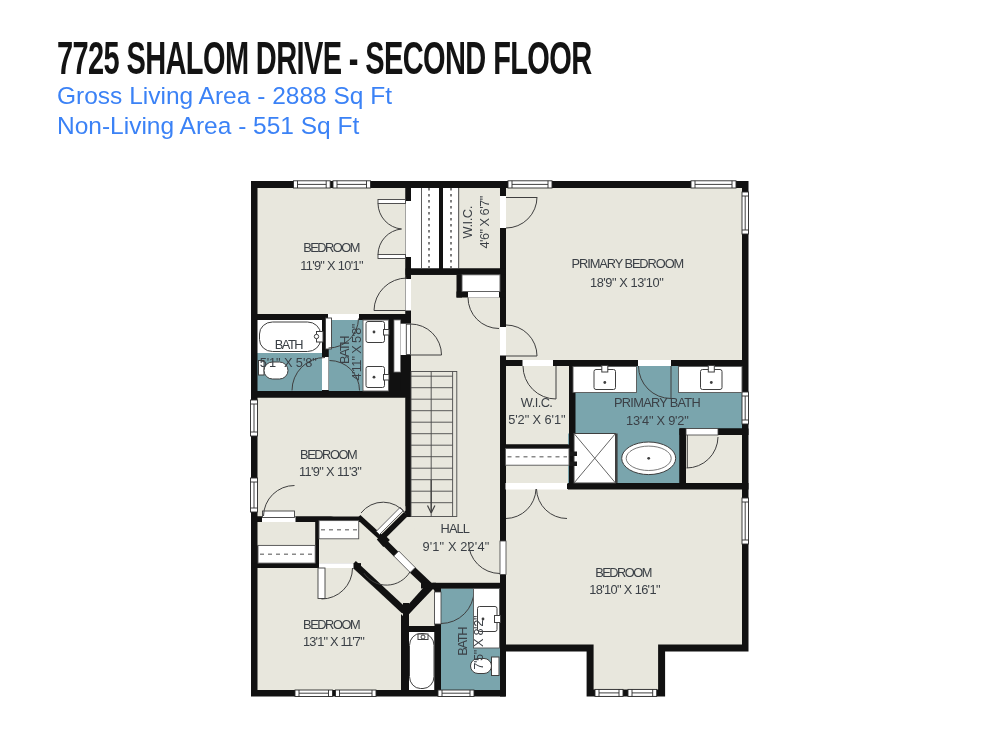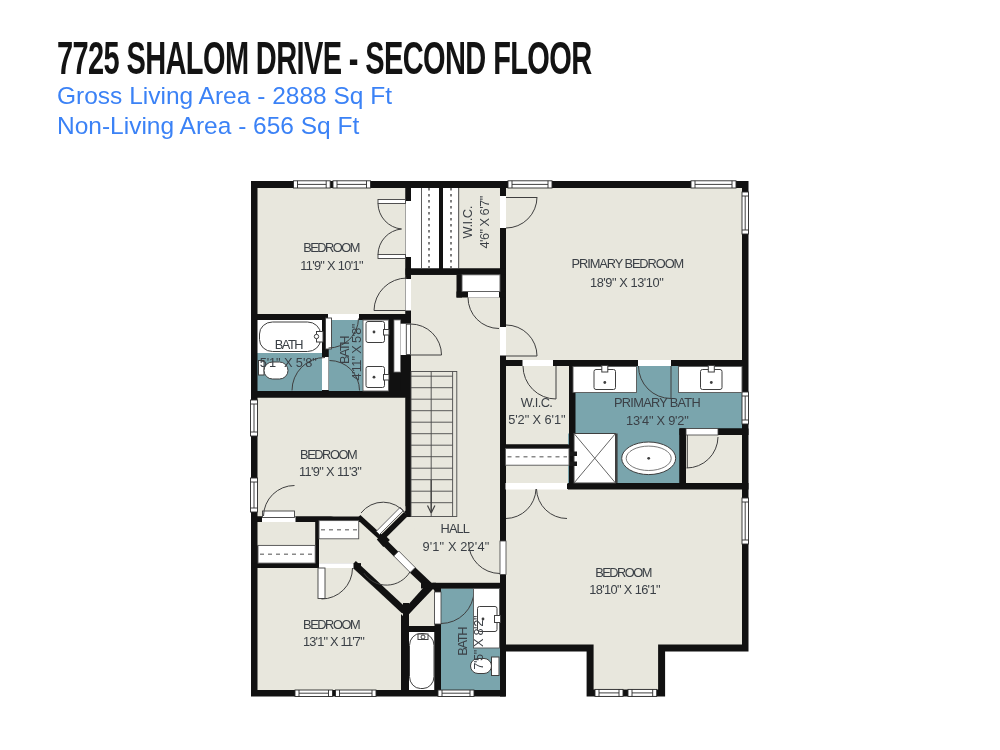--- a/index.html
+++ b/index.html
@@ -11,21 +11,21 @@
   text{font-family:"Liberation Sans",sans-serif;fill:#3b4046;}
 </style>
 </head>
 <body>
 <div class="page">
 
   <div class="title">7725 SHALOM DRIVE - SECOND FLOOR</div>
 
   <div class="sub" style="top:82px;">Gross Living Area - 2888 Sq Ft</div>
 
-  <div class="sub" style="top:112px;">Non-Living Area - 656 Sq Ft</div>
+  <div class="sub" style="top:112px;">Non-Living Area - 551 Sq Ft</div>
   <svg width="1000" height="750" viewBox="0 0 1000 750">
 
   <polygon points="251,181 748.5,181 748.5,651.6 665.1,651.6 665.1,696.4 586.6,696.4 586.6,651.6 505.5,651.6 505.5,696.5 251,696.5" fill="#111111"></polygon>
 
   <rect x="257.5" y="188" width="148" height="126" fill="#e8e7dd"></rect>
 
   <rect x="411" y="188" width="28" height="80.5" fill="#ffffff"></rect>
 
   <rect x="443" y="188" width="15.7" height="80.5" fill="#ffffff"></rect>
 

